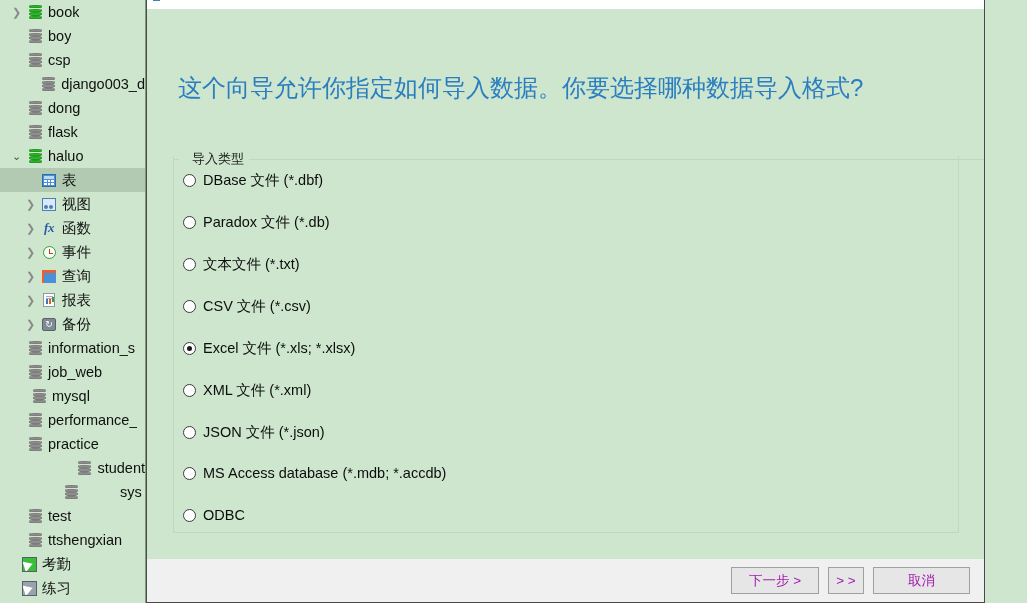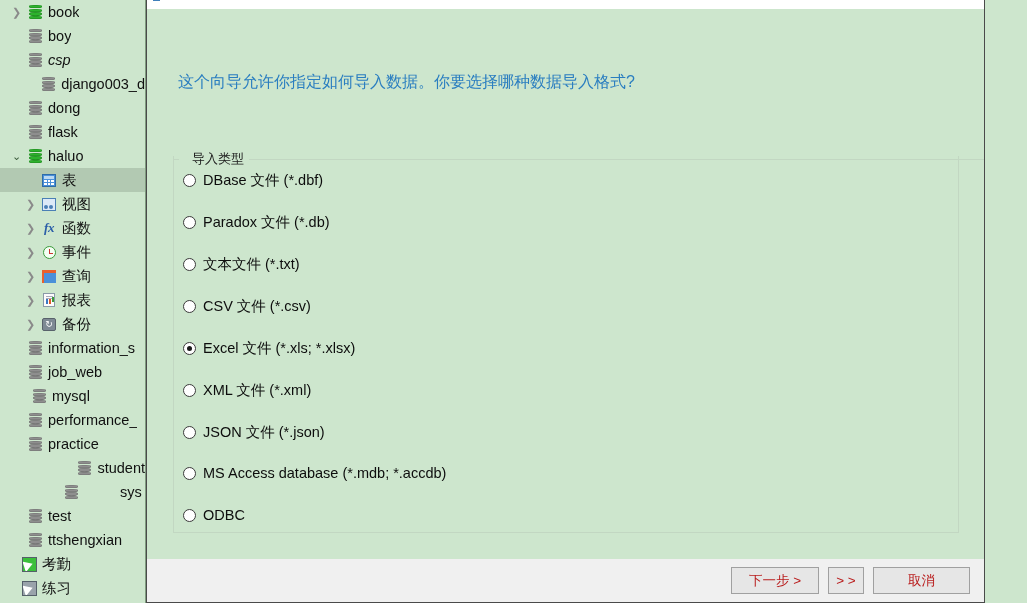--- a/index.html
+++ b/index.html
@@ -121,21 +121,21 @@
   .close-glyph { font-size:21px; line-height:1; font-weight:300; font-family:"DejaVu Sans",sans-serif;}
 
   #dlg-body {
     flex: 1;
     background: #cde6cd;
     position: relative;
     overflow: hidden;
   }
   #heading {
     position:absolute; left:31px; top:63px;
-    font-size: 16px;
+    font-size: 24px;
     color: #2a7ec0;
     white-space: nowrap;
   }
   #groupbox {
     position:absolute; left:26px; top:147px;
     width: 786px; height: 377px;
     border: 1px solid #c2d7c2;
     border-top: none;
   }
   #group-legend {
@@ -174,21 +174,21 @@
     background: #f0f0f0;
     display:flex; align-items:center; justify-content:flex-end;
     padding-right: 14px;
     gap: 9px;
   }
   .dbtn {
     background:#e6e6e6;
     border:1px solid #a0a0a0;
     height:27px;
     font-size:13.5px;
-    color:#b91c1c;
+    color:#a21caf;
     display:flex; align-items:center; justify-content:center;
     cursor:pointer;
     font-family:"Liberation Sans", sans-serif;
   }
   #btn-next { width:88px; }
   #btn-skip { width:36px; }
   #btn-cancel { width:97px; }
 </style>
 </head>
 <body>
@@ -211,21 +211,21 @@
       <span class="ic">
         <span class="db-ico db-gray">
           <i></i>
           <i></i>
           <i></i>
           <i></i>
         </span>
       </span>
       <span class="lbl">boy</span>
     </div>
-    <div class="tree-row" style="padding-left: 8px; font-style: italic;">
+    <div class="tree-row" style="padding-left: 8px;">
       <span class="twisty">&nbsp;</span>
       <span class="ic">
         <span class="db-ico db-gray">
           <i></i>
           <i></i>
           <i></i>
           <i></i>
         </span>
       </span>
       <span class="lbl">csp</span>

